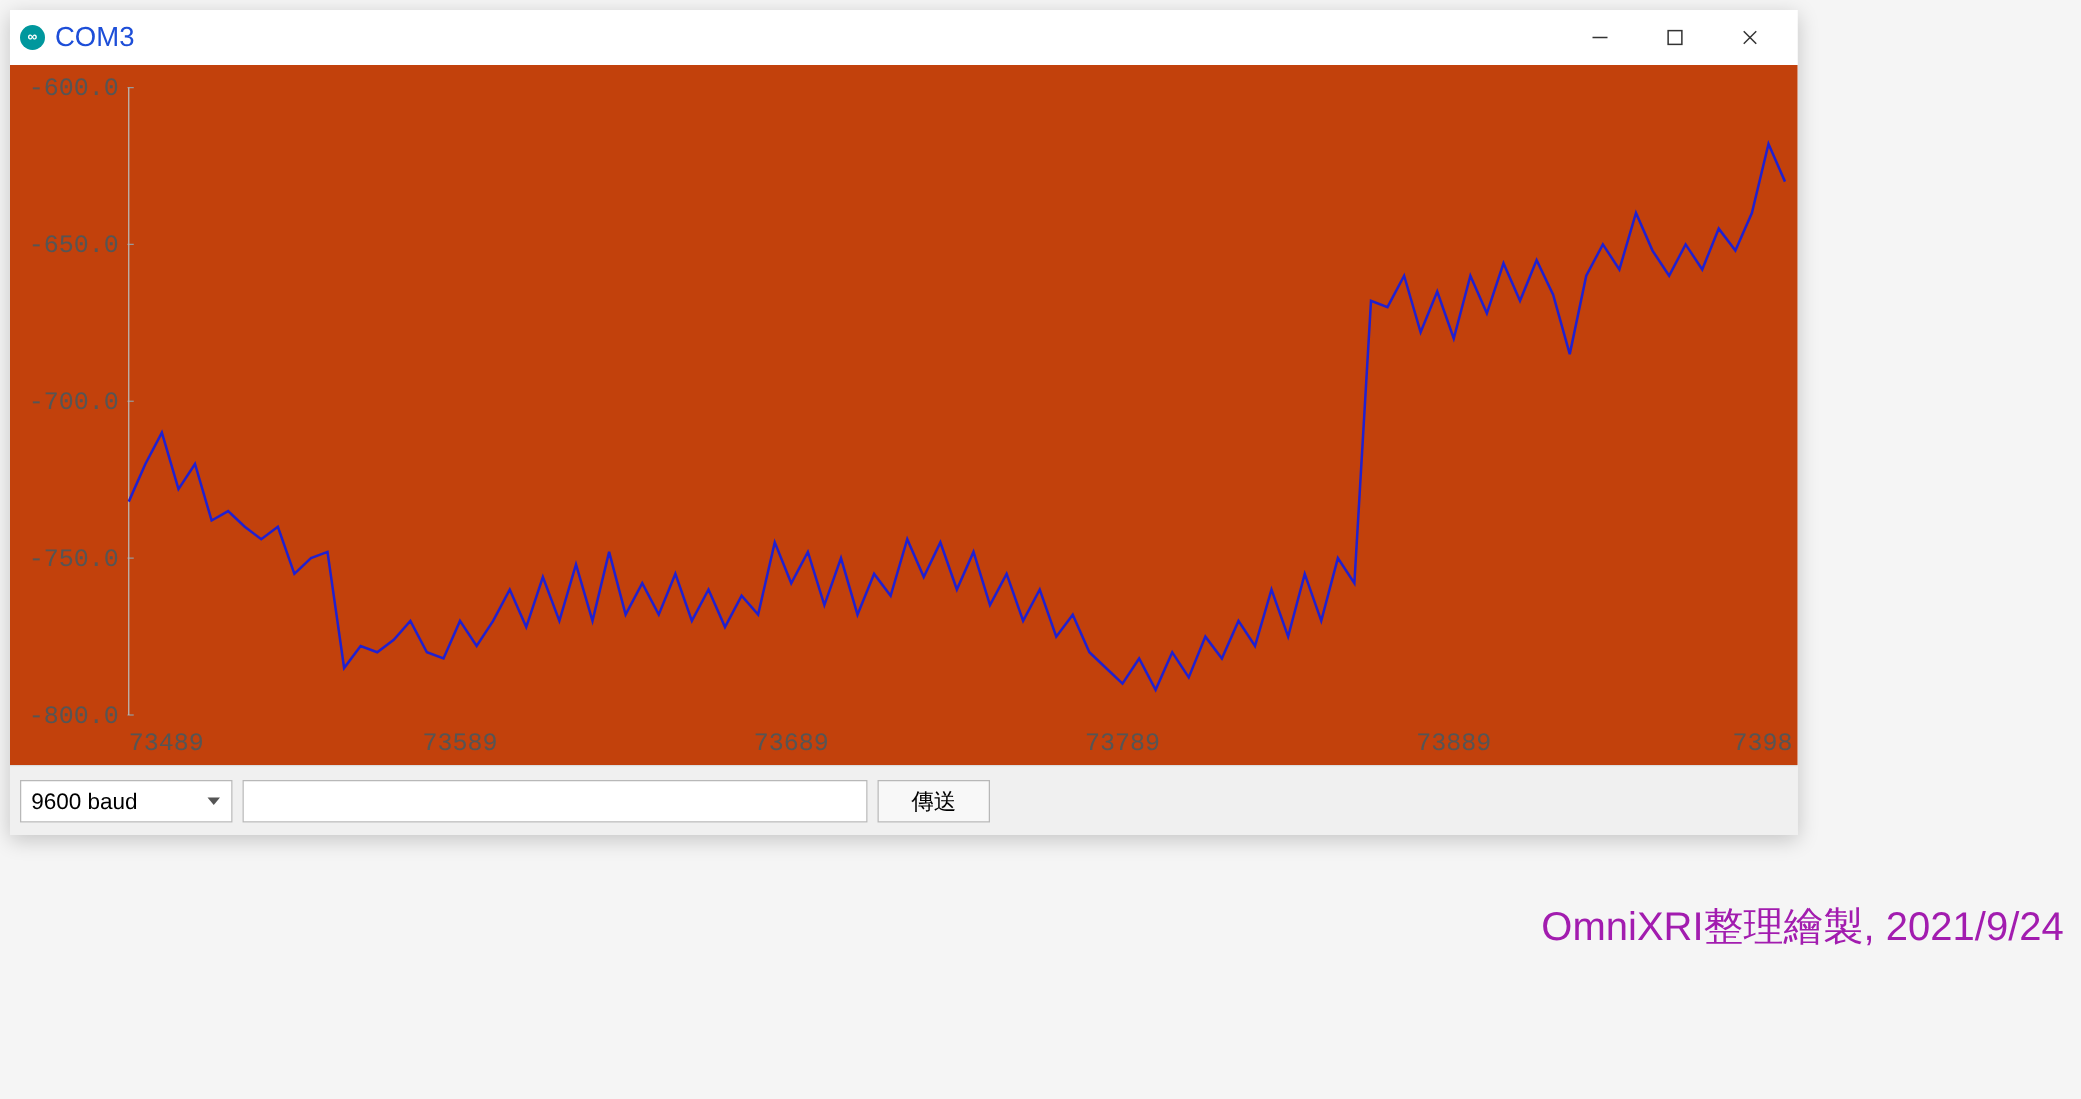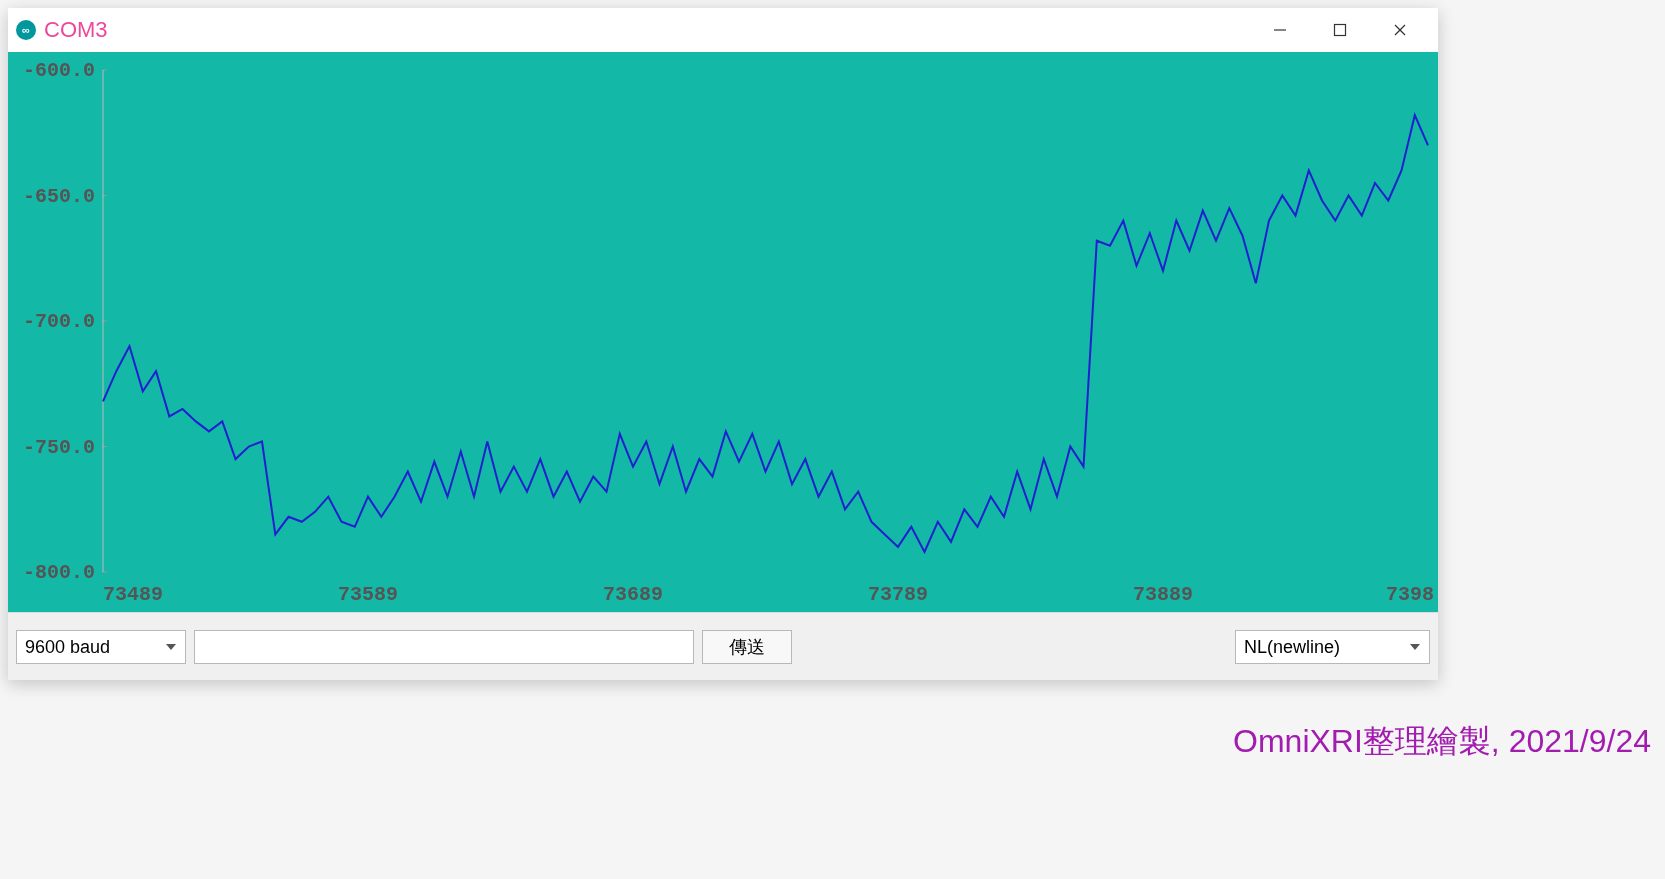--- a/index.html
+++ b/index.html
@@ -38,60 +38,59 @@
       display: flex;
       align-items: center;
       justify-content: center;
       color: white;
       font-size: 11px;
       font-weight: bold;
     }
     .window-title {
       flex: 0 0 auto;
       font-size: 22px;
-      color: #ec4899;
+      color: #1d4ed8;
     }
     .titlebar-spacer {
       flex: 1;
     }
     .wbtn {
       width: 60px;
       height: 44px;
       display: flex;
       align-items: center;
       justify-content: center;
       cursor: pointer;
     }
     .wbtn svg {
       width: 14px;
       height: 14px;
     }
     .plot-area {
       position: relative;
       width: 100%;
       height: 560px;
-      background: #14b8a6;
-      font-weight: bold;
+      background: #c2410c;
     }
     .plot-area svg {
       display: block;
     }
     .y-ticks text, .x-ticks text {
       font-family: "Courier New", monospace;
       font-size: 20px;
       fill: #555;
     }
     .bottom-bar {
       display: flex;
       align-items: center;
       gap: 8px;
       padding: 8px;
       background: #f0f0f0;
       border-top: 1px solid #ddd;
-      height: 68px;
+      height: 56px;
     }
     .select-wrap, .button-wrap {
       position: relative;
       display: flex;
       align-items: center;
     }
     select {
       height: 34px;
       font-size: 18px;
       padding: 2px 28px 2px 8px;
@@ -204,21 +203,16 @@
 
   <div class="bottom-bar">
     <div class="select-wrap">
       <select class="select-baud">
         <option>9600 baud</option>
       </select>
     </div>
     <input type="text" value="" style="">
     <button class="send">傳送</button>
     <div class="bar-spacer"></div>
-    <div class="select-wrap">
-      <select class="select-ending">
-        <option>NL(newline)</option>
-      </select>
-    </div>
   </div>
 </div>
 
 <div class="caption">OmniXRI整理繪製, 2021/9/24</div>
 
 </body></html>

